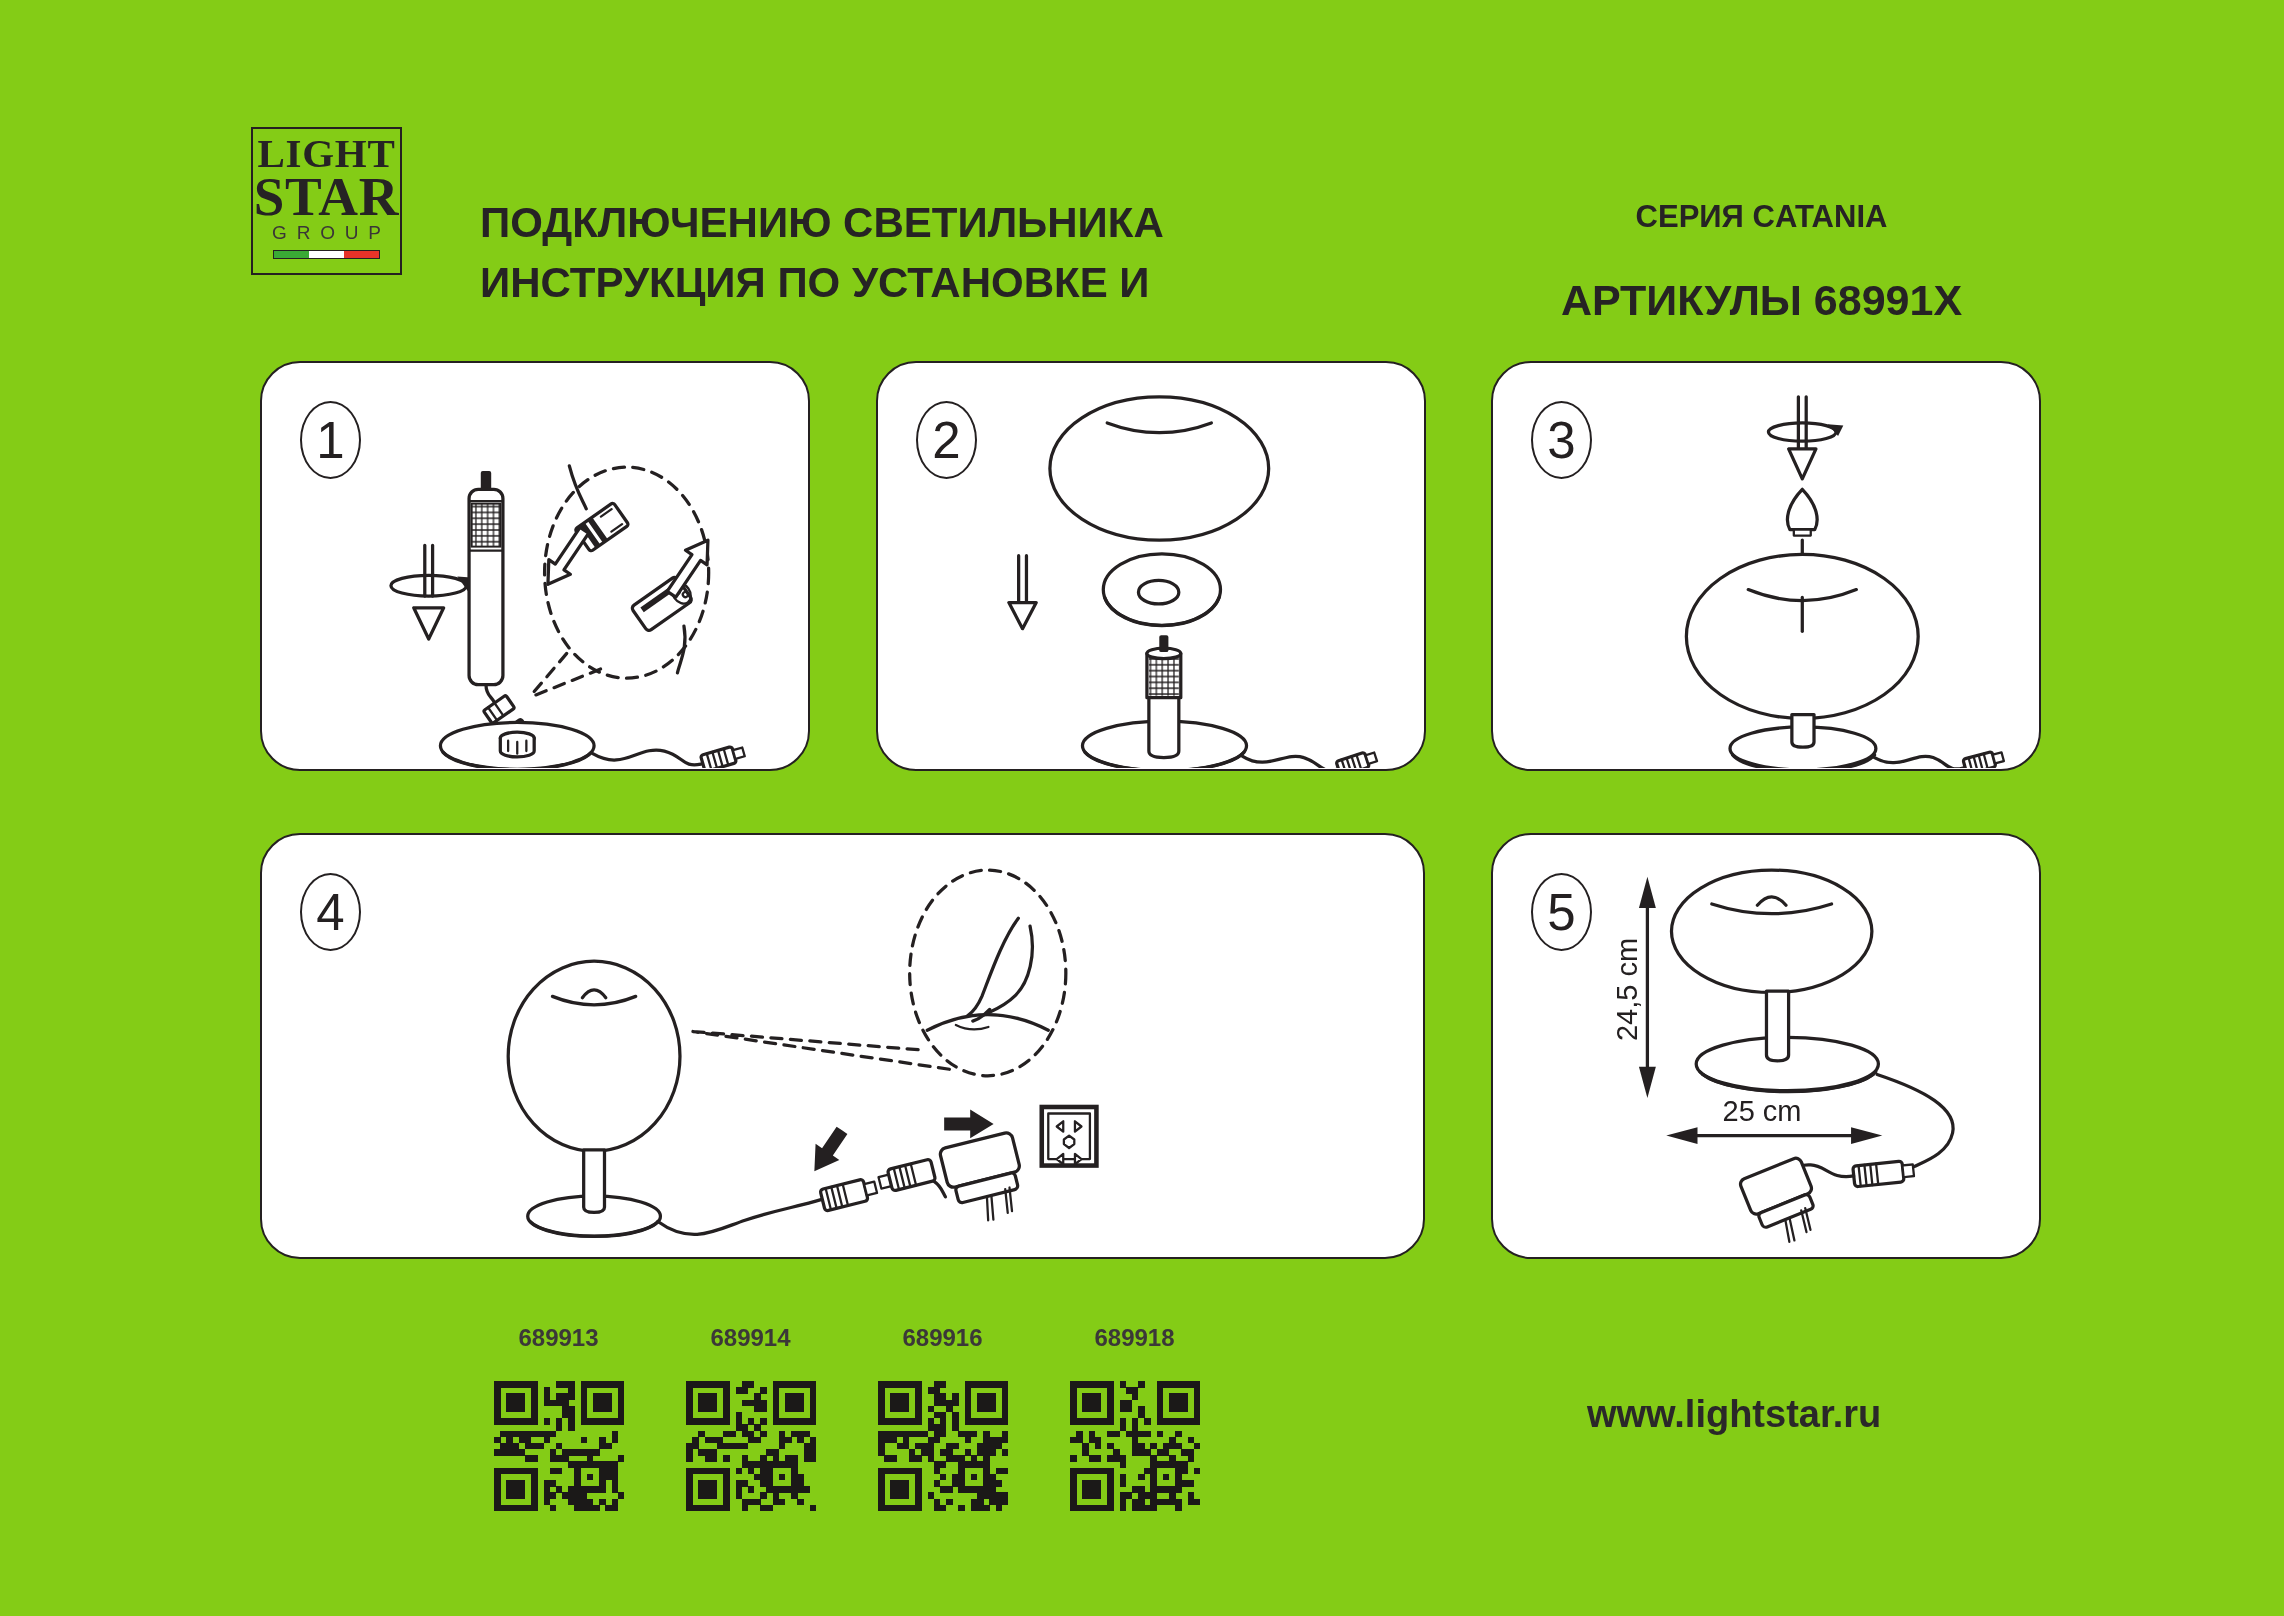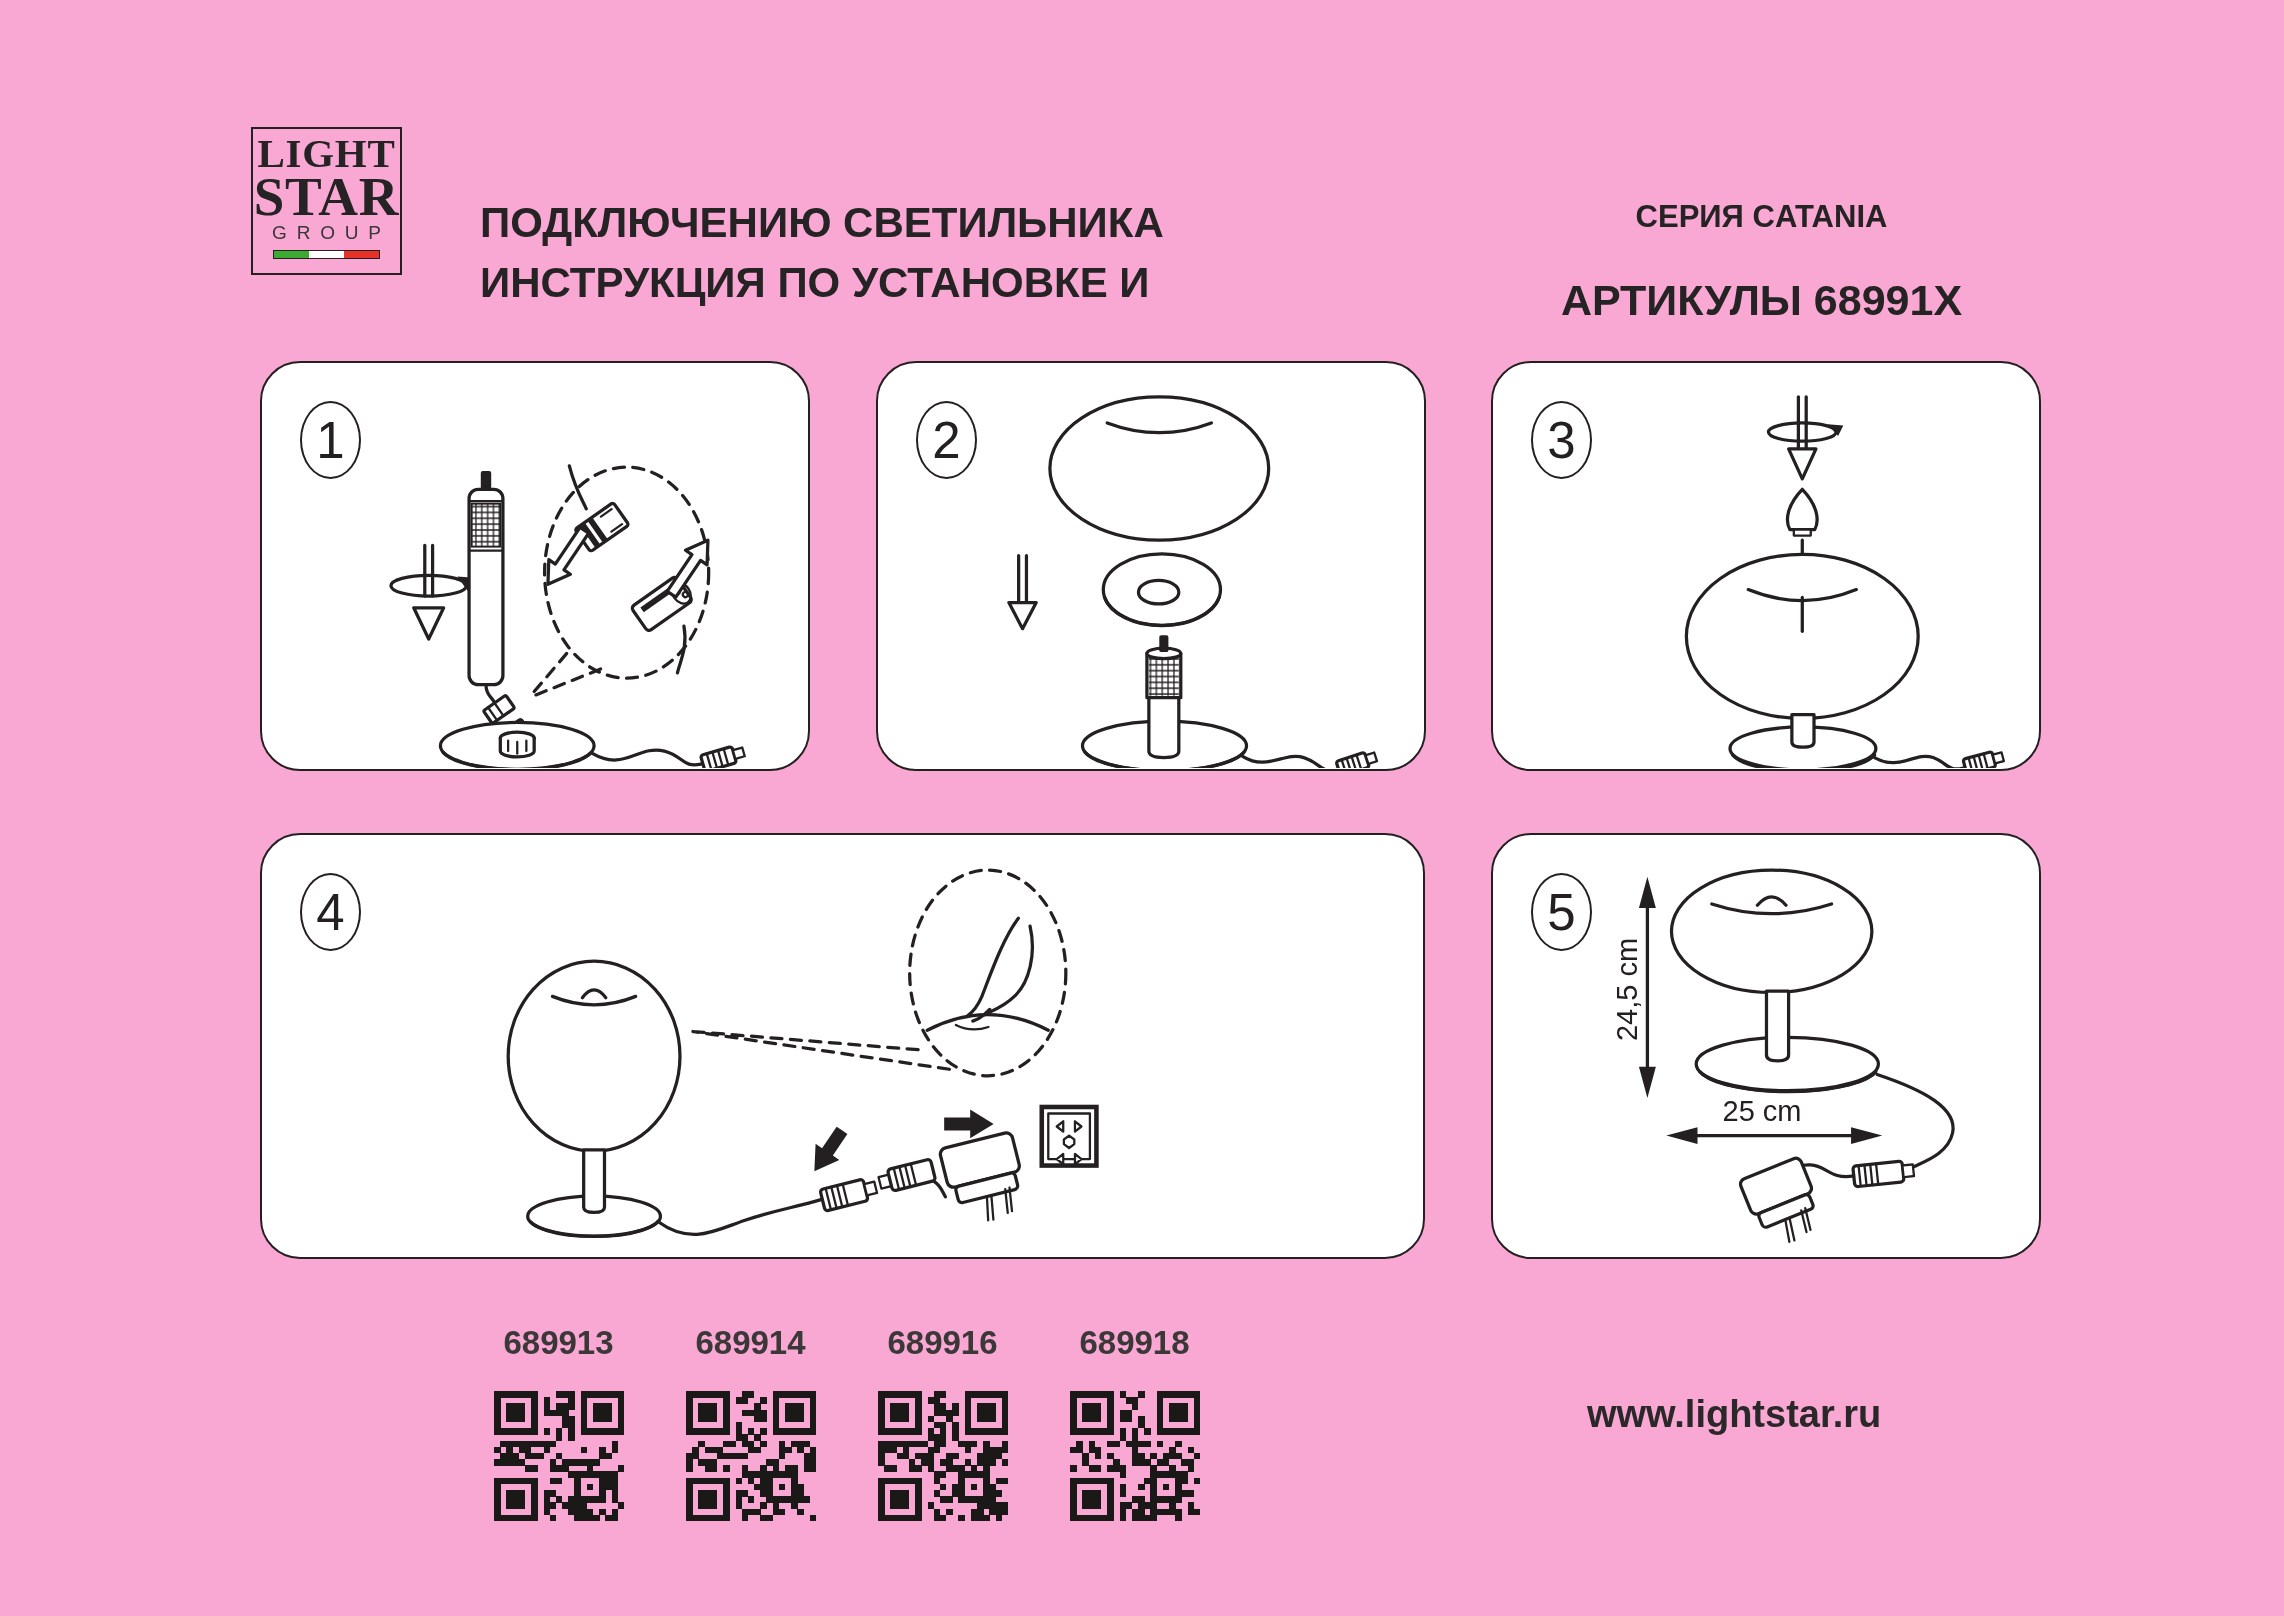--- a/index.html
+++ b/index.html
@@ -1,17 +1,17 @@
 <!DOCTYPE html>
 <html style="font-size:10.4px"><head>
 <meta charset="utf-8">
 <style>
   html,body{margin:0;padding:0;background:#ffffff;}
   .page{
-    position:relative;width:2284px;height:1616px;background:#f9a8d4;overflow:hidden;
+    position:relative;width:2284px;height:1616px;background:#84cc16;overflow:hidden;
     font-family:"Liberation Sans", sans-serif;color:#262324;
   }
   
   .logo-box{
     position:absolute;left:251px;top:127px;width:151px;height:148px;
     border:2px solid #242021;box-sizing:border-box;text-align:center;
     font-family:"Liberation Serif", serif;
   }
   .logo-light{font-size:41px;font-weight:bold;line-height:39px;margin-top:5.2px;letter-spacing:0.7px;}
   .logo-star{font-size:55px;font-weight:bold;line-height:48px;letter-spacing:0.7px;}
@@ -54,21 +54,21 @@
   .dim-v{
     position:absolute;left:77px;top:138px;width:115px;text-align:center;
     transform:rotate(-90deg);font-size:29px;color:#242021;
   }
   .dim-h{
     position:absolute;left:220px;top:260px;width:98px;text-align:center;
     font-size:29px;color:#242021;
   }
   
   .qr-col{position:absolute;top:1324px;width:133px;text-align:center;}
-  .qr-num{font-size:33px;font-weight:bold;letter-spacing:0px;color:#3b3838;}
+  .qr-num{font-size:24px;font-weight:bold;letter-spacing:0px;color:#3b3838;}
   .qr-col svg{display:block;margin:29px auto 0 auto;width:130px;height:130px;}
   .website{
     position:absolute;left:1587px;top:1393px;width:456px;
     font-size:38px;font-weight:bold;color:#2a2829;
   }
 </style>
 </head>
 <body>
 
 <div class="page">

